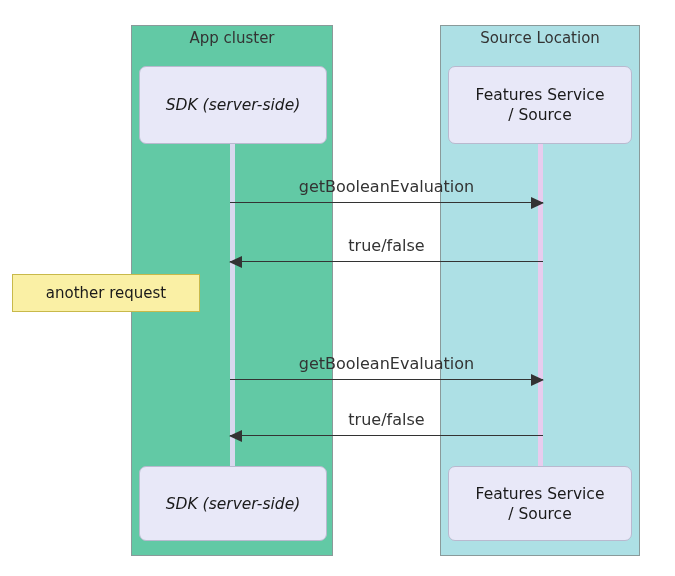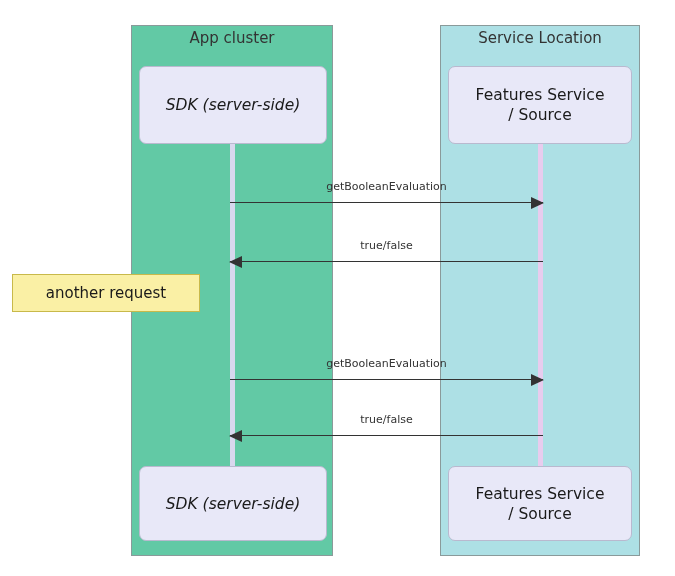--- a/index.html
+++ b/index.html
@@ -142,21 +142,21 @@
   }
   .arrowhead.to-left {
     left: -1px;
     border-right: 13px solid #333333;
   }
   .msg-label {
     position: absolute;
     bottom: 8px;
     width: 100%;
     text-align: center;
-    font-size: 11px;
+    font-size: 16px;
     color: #333333;
     line-height: 19px;
     white-space: nowrap;
   }
   .msg-label span {
     background: transparent;
     padding: 0 4px;
   }
 
   
@@ -180,21 +180,21 @@
 </head>
 <body>
 
 <div id="diagram">
 
   <div class="container left">
     <div class="container-title">App cluster</div>
   </div>
 
   <div class="container right">
-    <div class="container-title">Service Location</div>
+    <div class="container-title">Source Location</div>
   </div>
 
   <div class="msg-gap"></div>
 
   <div class="lifeline left"></div>
   <div class="lifeline right"></div>
 
   <div class="pbox l top">SDK (server-side)</div>
   <div class="pbox r top">Features Service
 / Source</div>

